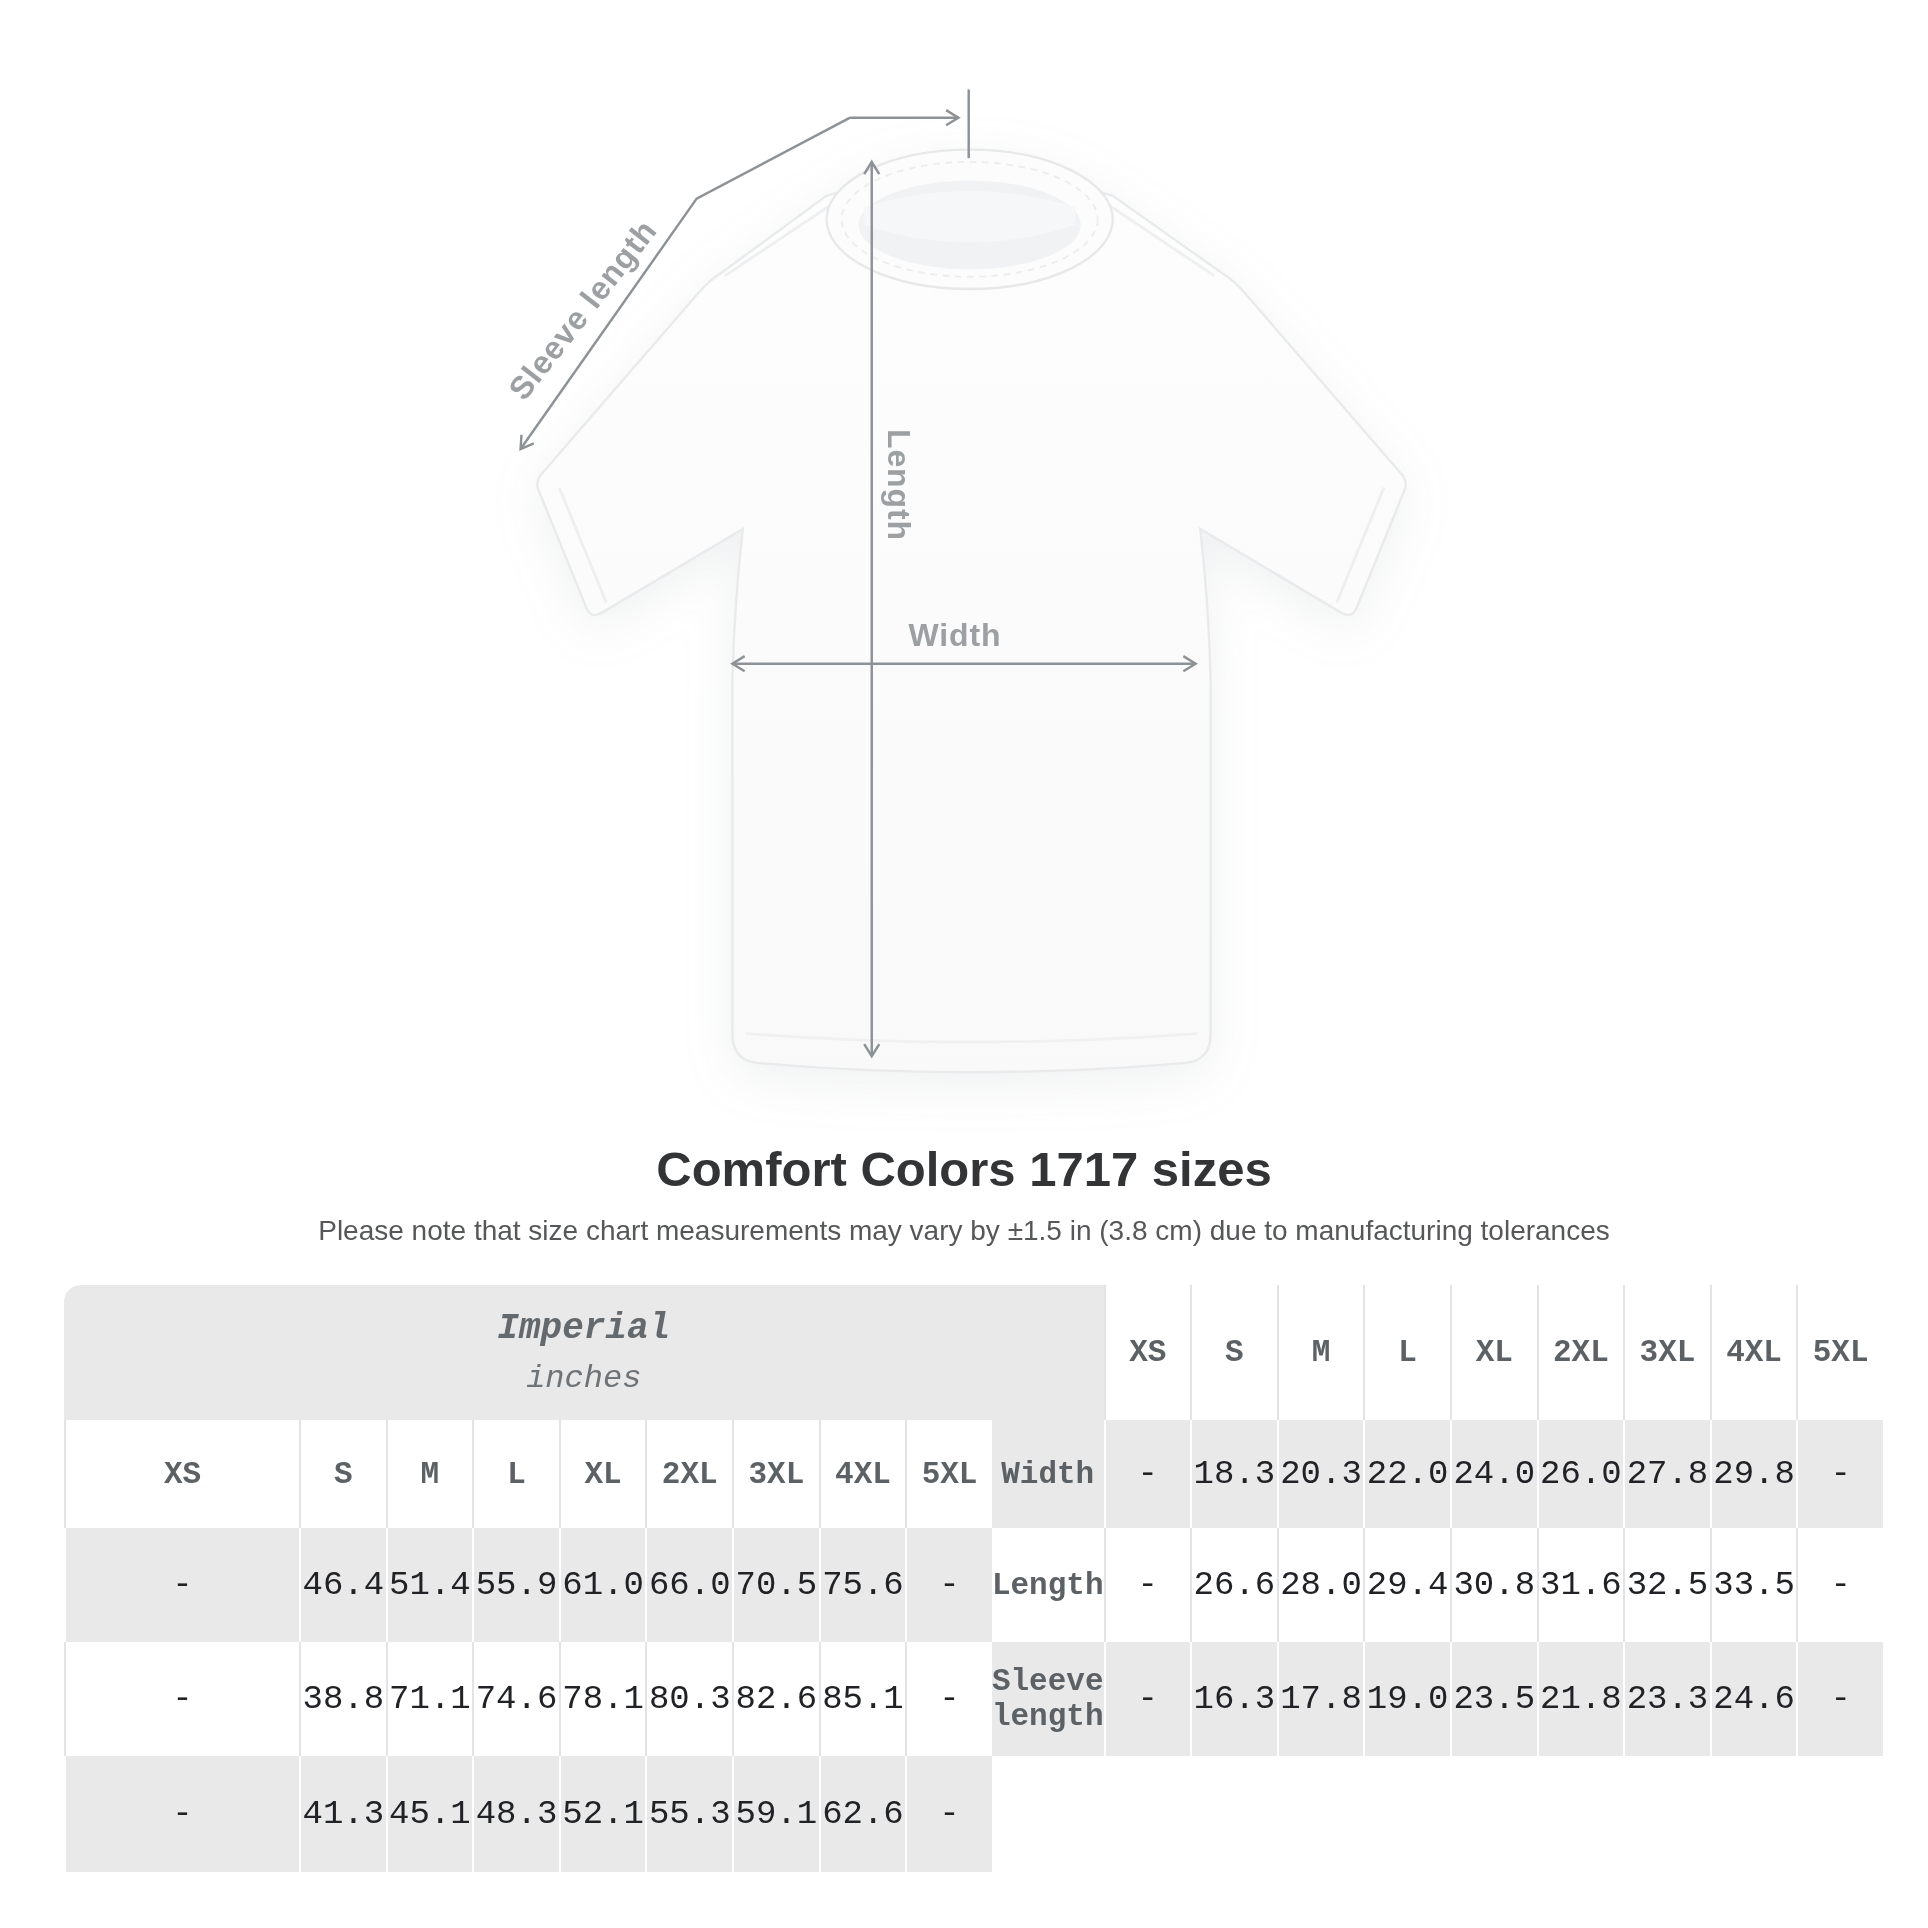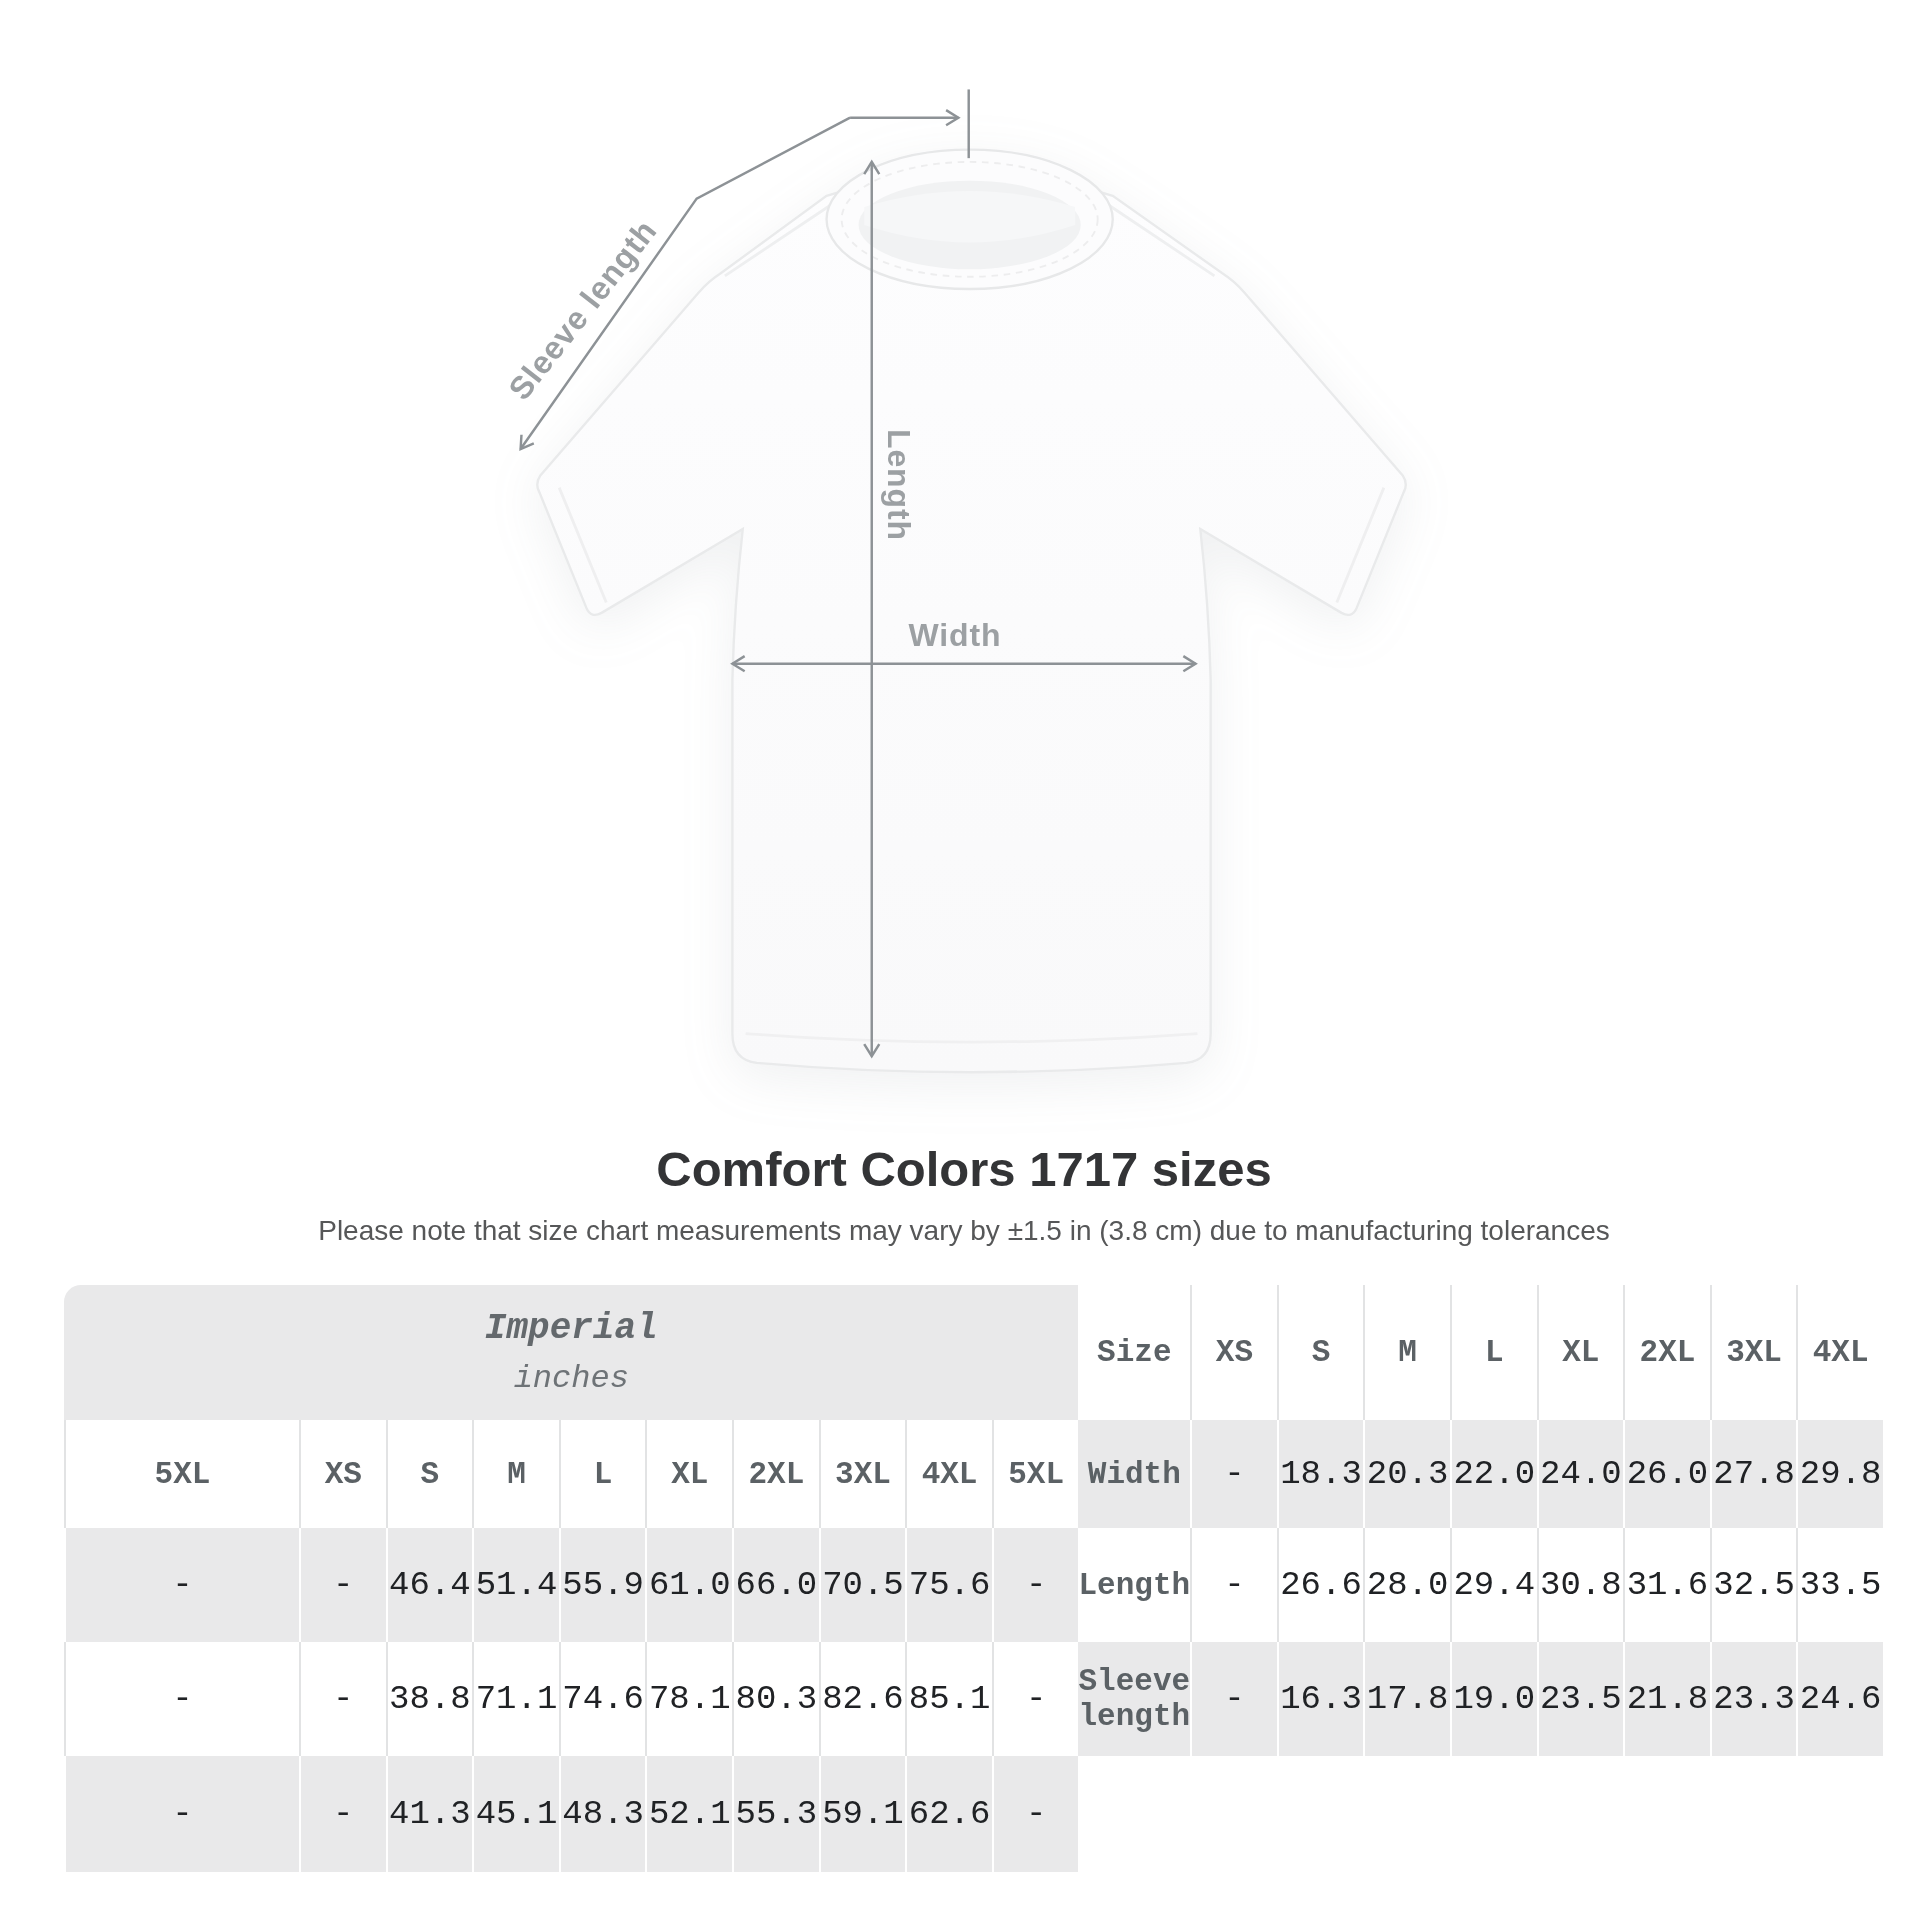--- a/index.html
+++ b/index.html
@@ -111,21 +111,20 @@
 
 <div class="page-title">Comfort Colors 1717 sizes</div>
 <div class="page-subtitle">Please note that size chart measurements may vary by ±1.5 in (3.8 cm) due to manufacturing tolerances</div>
 
 <div id="size-table">
   <div class="band band-left">
     <div class="unit-name">Imperial</div>
     <div class="unit-sub">inches</div>
   </div>
 
-<div class="cell hdr">Size</div>
     <div class="cell hdr sep-on-white">XS</div>
     <div class="cell hdr sep-on-white">S</div>
     <div class="cell hdr sep-on-white">M</div>
     <div class="cell hdr sep-on-white">L</div>
     <div class="cell hdr sep-on-white">XL</div>
     <div class="cell hdr sep-on-white">2XL</div>
     <div class="cell hdr sep-on-white">3XL</div>
     <div class="cell hdr sep-on-white">4XL</div>
     <div class="cell hdr sep-on-white">5XL</div>
     <div class="cell hdr sep-on-white">XS</div>

